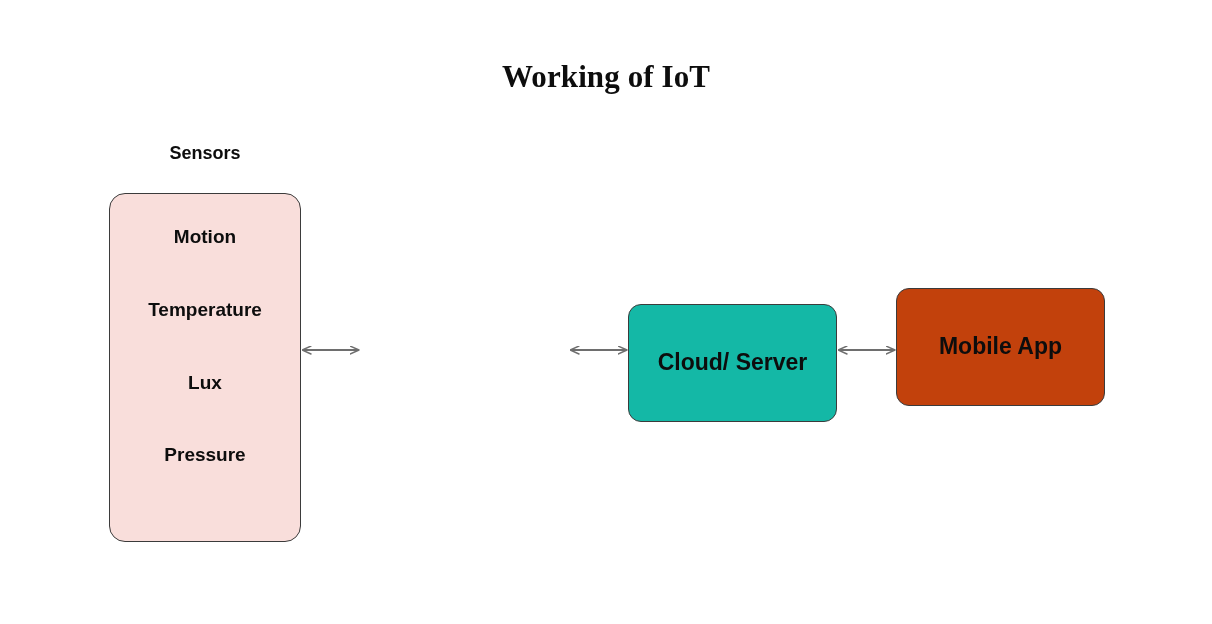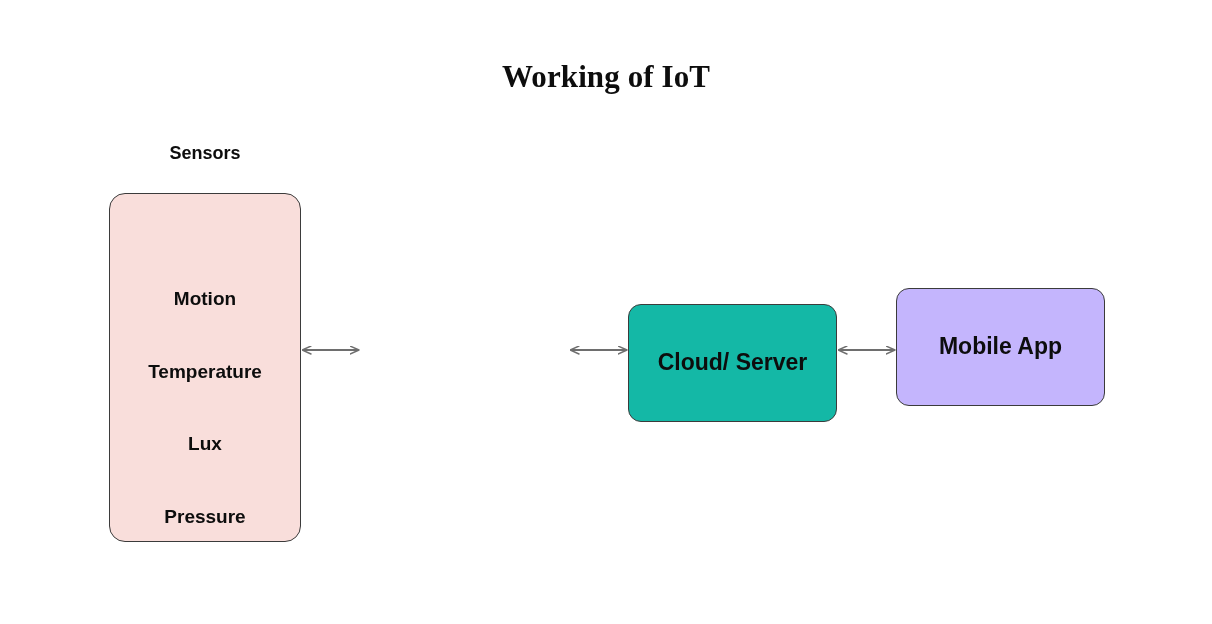--- a/index.html
+++ b/index.html
@@ -70,22 +70,22 @@
   }
 
   
   .node-sensors {
     left: 109px;
     top: 193px;
     width: 192px;
     height: 349px;
     border-radius: 16px;
     flex-direction: column;
-    justify-content: flex-end;
-    padding-top: 18px;
+    justify-content: flex-start;
+    padding-top: 32px;
   }
   .sensor-item {
     font-size: 19px;
     font-weight: 700;
     color: #0d0d0d;
     text-align: center;
     line-height: 1.2;
     width: 100%;
     margin-bottom: 50px;
   }
@@ -118,21 +118,21 @@
     <div class="sensor-item">Temperature</div>
     <div class="sensor-item">Lux</div>
     <div class="sensor-item">Pressure</div>
   </div>
 
 
   <div class="node node-cloud" id="node-cloud" style="background: #14b8a6; border-color: rgb(59, 59, 59); margin-top: 16px;">
     <span class="node-label">Cloud/ Server</span>
   </div>
 
-  <div class="node node-mobile" id="node-mobile" style="background: #c4b5fd; border-color: rgb(59, 59, 59);">
+  <div class="node node-mobile" id="node-mobile" style="background: #c2410c; border-color: rgb(59, 59, 59);">
     <span class="node-label">Mobile App</span>
   </div>
 
   <svg class="connectors" viewBox="0 0 1212 624">
     <defs>
       <marker id="arrow-end" markerWidth="10" markerHeight="10" refX="8" refY="4" orient="auto" markerUnits="userSpaceOnUse">
         <path d="M0,0 L9,4 L0,8" fill="none" stroke="#6e6e6e" stroke-width="1.4" stroke-linecap="round" stroke-linejoin="round"></path>
       </marker>
       <marker id="arrow-start" markerWidth="10" markerHeight="10" refX="1" refY="4" orient="auto" markerUnits="userSpaceOnUse">
         <path d="M9,0 L0,4 L9,8" fill="none" stroke="#6e6e6e" stroke-width="1.4" stroke-linecap="round" stroke-linejoin="round"></path>

